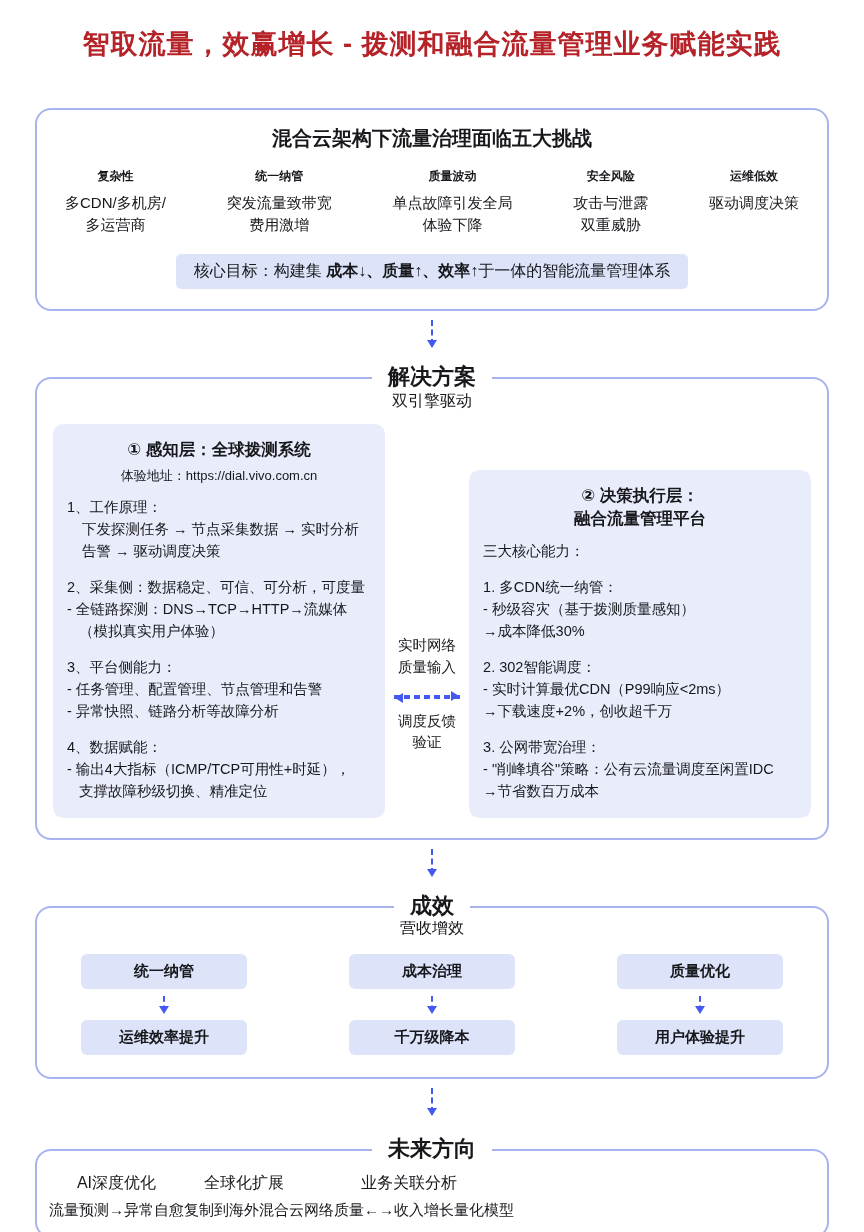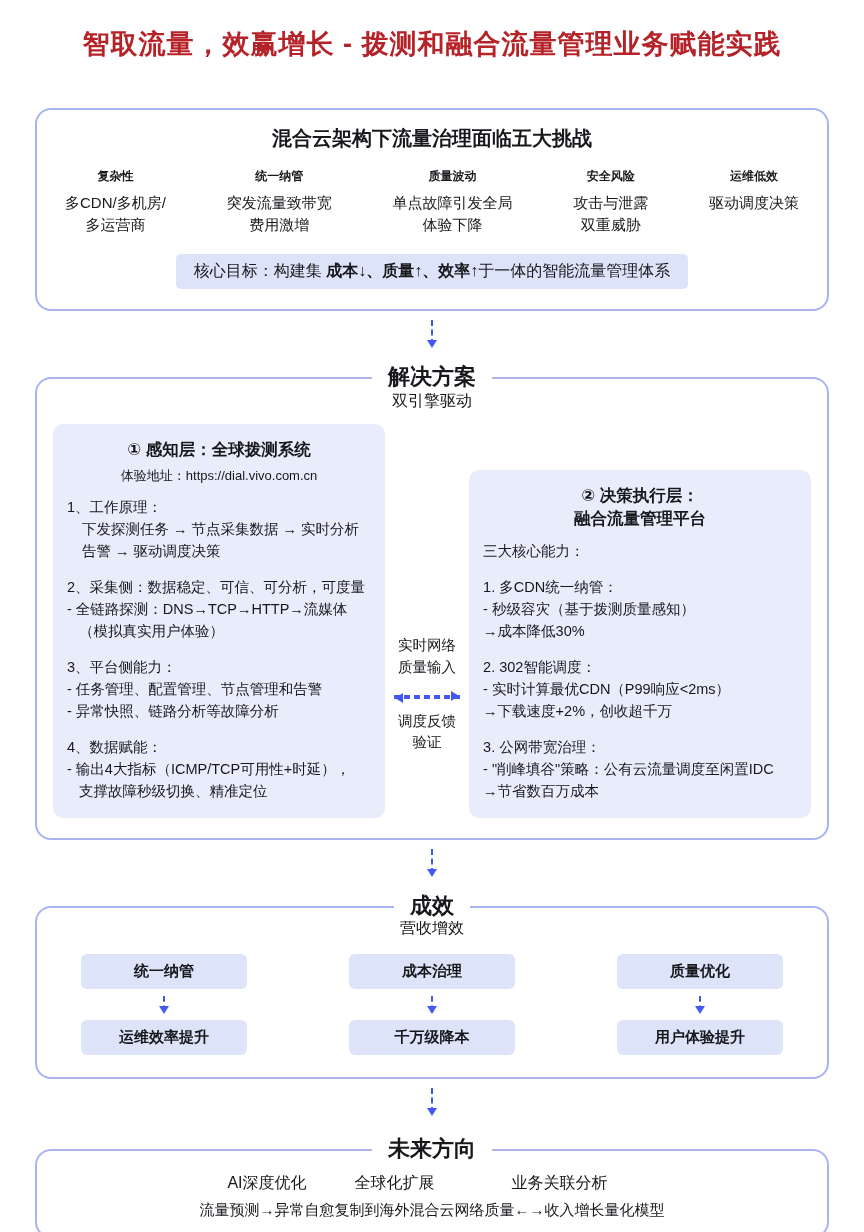--- a/index.html
+++ b/index.html
@@ -58,21 +58,21 @@
   .c-spacer{flex:1;}
   .connector .h-arrow.leftdir{margin:0 0 12px;}
   
   .effects{margin-top:20px;padding-bottom:22px;}
   .eff-row{display:flex;justify-content:space-between;padding:15px 44px 0;}
   .eff-col{display:flex;flex-direction:column;align-items:center;font-weight:bold;}
   .pill{background:var(--pill);border-radius:6px;width:166px;text-align:center;font-size:15px;padding:8px 0;}
   .eff-col .v-arrow{height:15px;margin:7px 0 9px;}
   
   .future{margin-top:24px;padding:22px 12px 16px;}
-  .fut-row{display:flex;justify-content:center;}
+  .fut-row{display:flex;justify-content:flex-start;}
   .fut-col{text-align:center;}
   .fut-title{font-size:16px;margin-bottom:7px;}
   .fut-desc{font-size:15px;}
 </style>
 </head>
 <body>
 
 <div class="page">
 
   <div class="main-title">智取流量，效赢增长 - 拨测和融合流量管理业务赋能实践</div>

